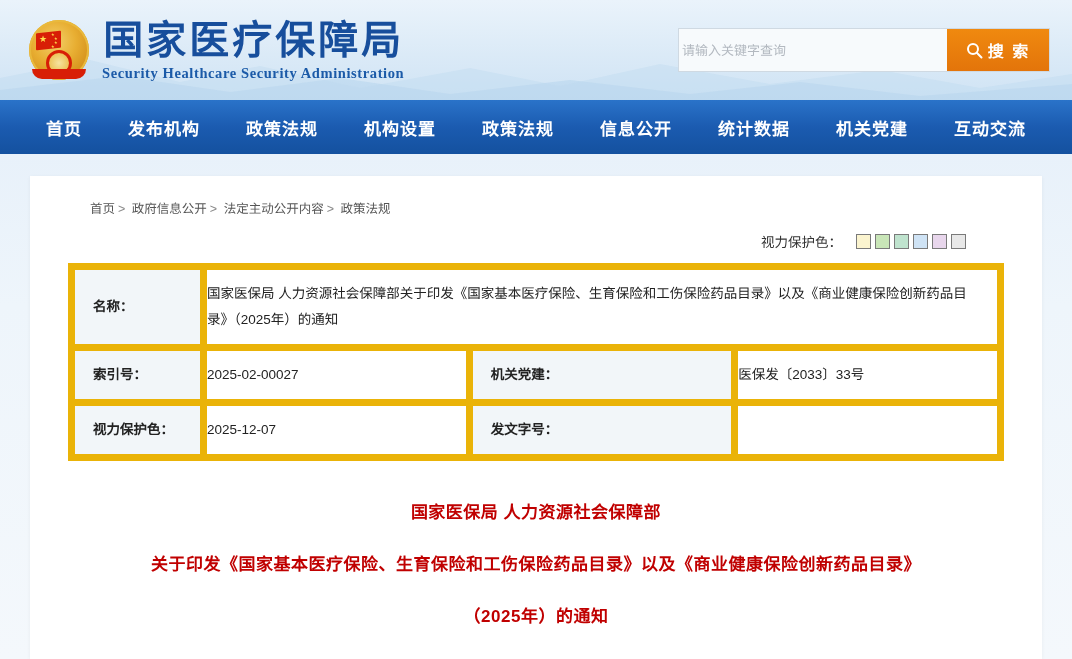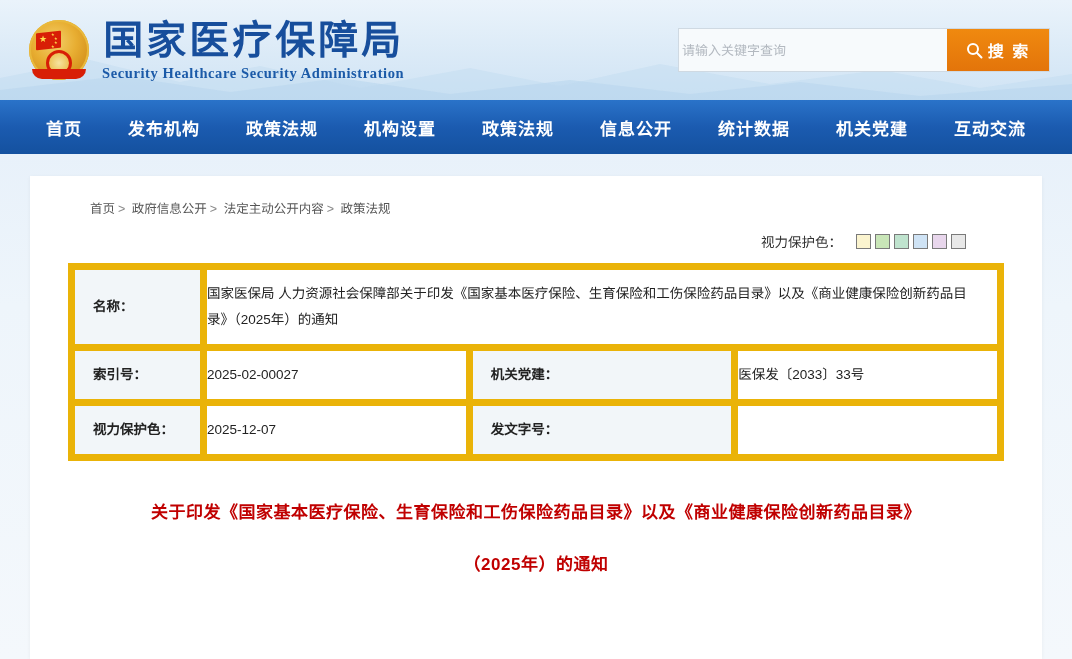--- a/index.html
+++ b/index.html
@@ -316,18 +316,19 @@
         <tr>
           <td class="label">视力保护色：</td>
           <td class="value">2025-12-07</td>
           <td class="label wide">发文字号：</td>
           <td class="value"></td>
         </tr>
       </tbody>
     </table>
 
     <div class="doc-title">
+      <div class="line1">国家医保局 人力资源社会保障部</div>
       <div class="line2">关于印发《国家基本医疗保险、生育保险和工伤保险药品目录》以及《商业健康保险创新药品目录》</div>
       <div class="line3">（2025年）的通知</div>
     </div>
 
   </div>
 </div>
 
 </body></html>

